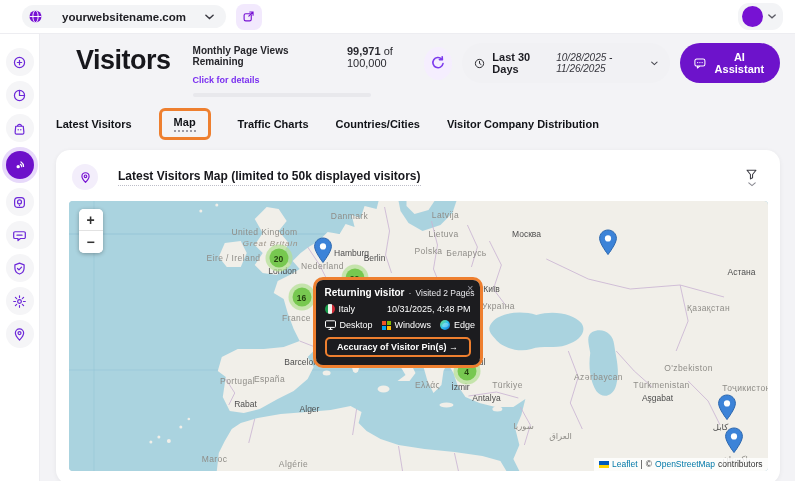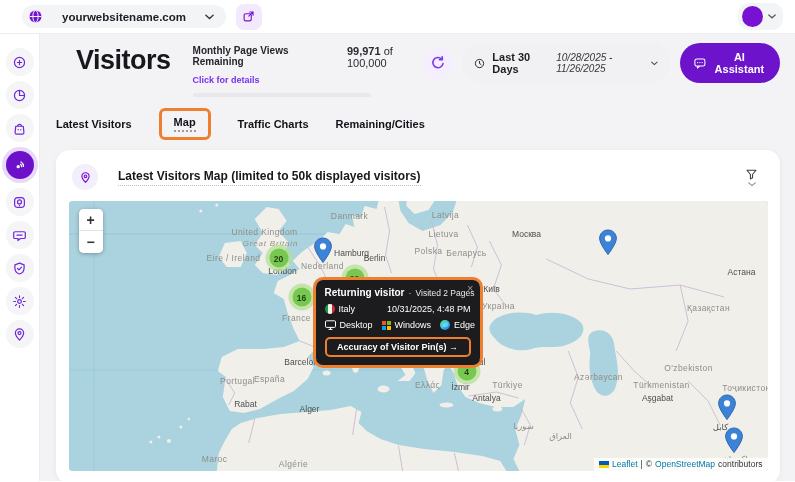--- a/index.html
+++ b/index.html
@@ -257,21 +257,22 @@
         </button>
       </div>
     </div>
 
     <nav class="tabs">
       <span class="tab">Latest Visitors</span>
       <span class="tab-annotation">
         <span class="tab active-tab">Map</span>
       </span>
       <span class="tab">Traffic Charts</span>
-      <span class="tab">Remaining/Cities</span>
+      <span class="tab">Countries/Cities</span>
+      <span class="tab">Visitor Company Distribution</span>
     </nav>
 
     <section class="card">
       <div class="card-header">
         <span class="card-icon">
           <svg width="13" height="13" viewBox="0 0 16 16">
             <path d="M8 14S12.4 9.5 12.4 6.5A4.4 4.4 0 0 0 3.6 6.5C3.6 9.5 8 14 8 14z" fill="none" stroke="#7712d3" stroke-width="1.4" stroke-linejoin="round"></path>
             <circle cx="8" cy="6.5" r="1.6" fill="none" stroke="#7712d3" stroke-width="1.4"></circle>
           </svg>
         </span>

